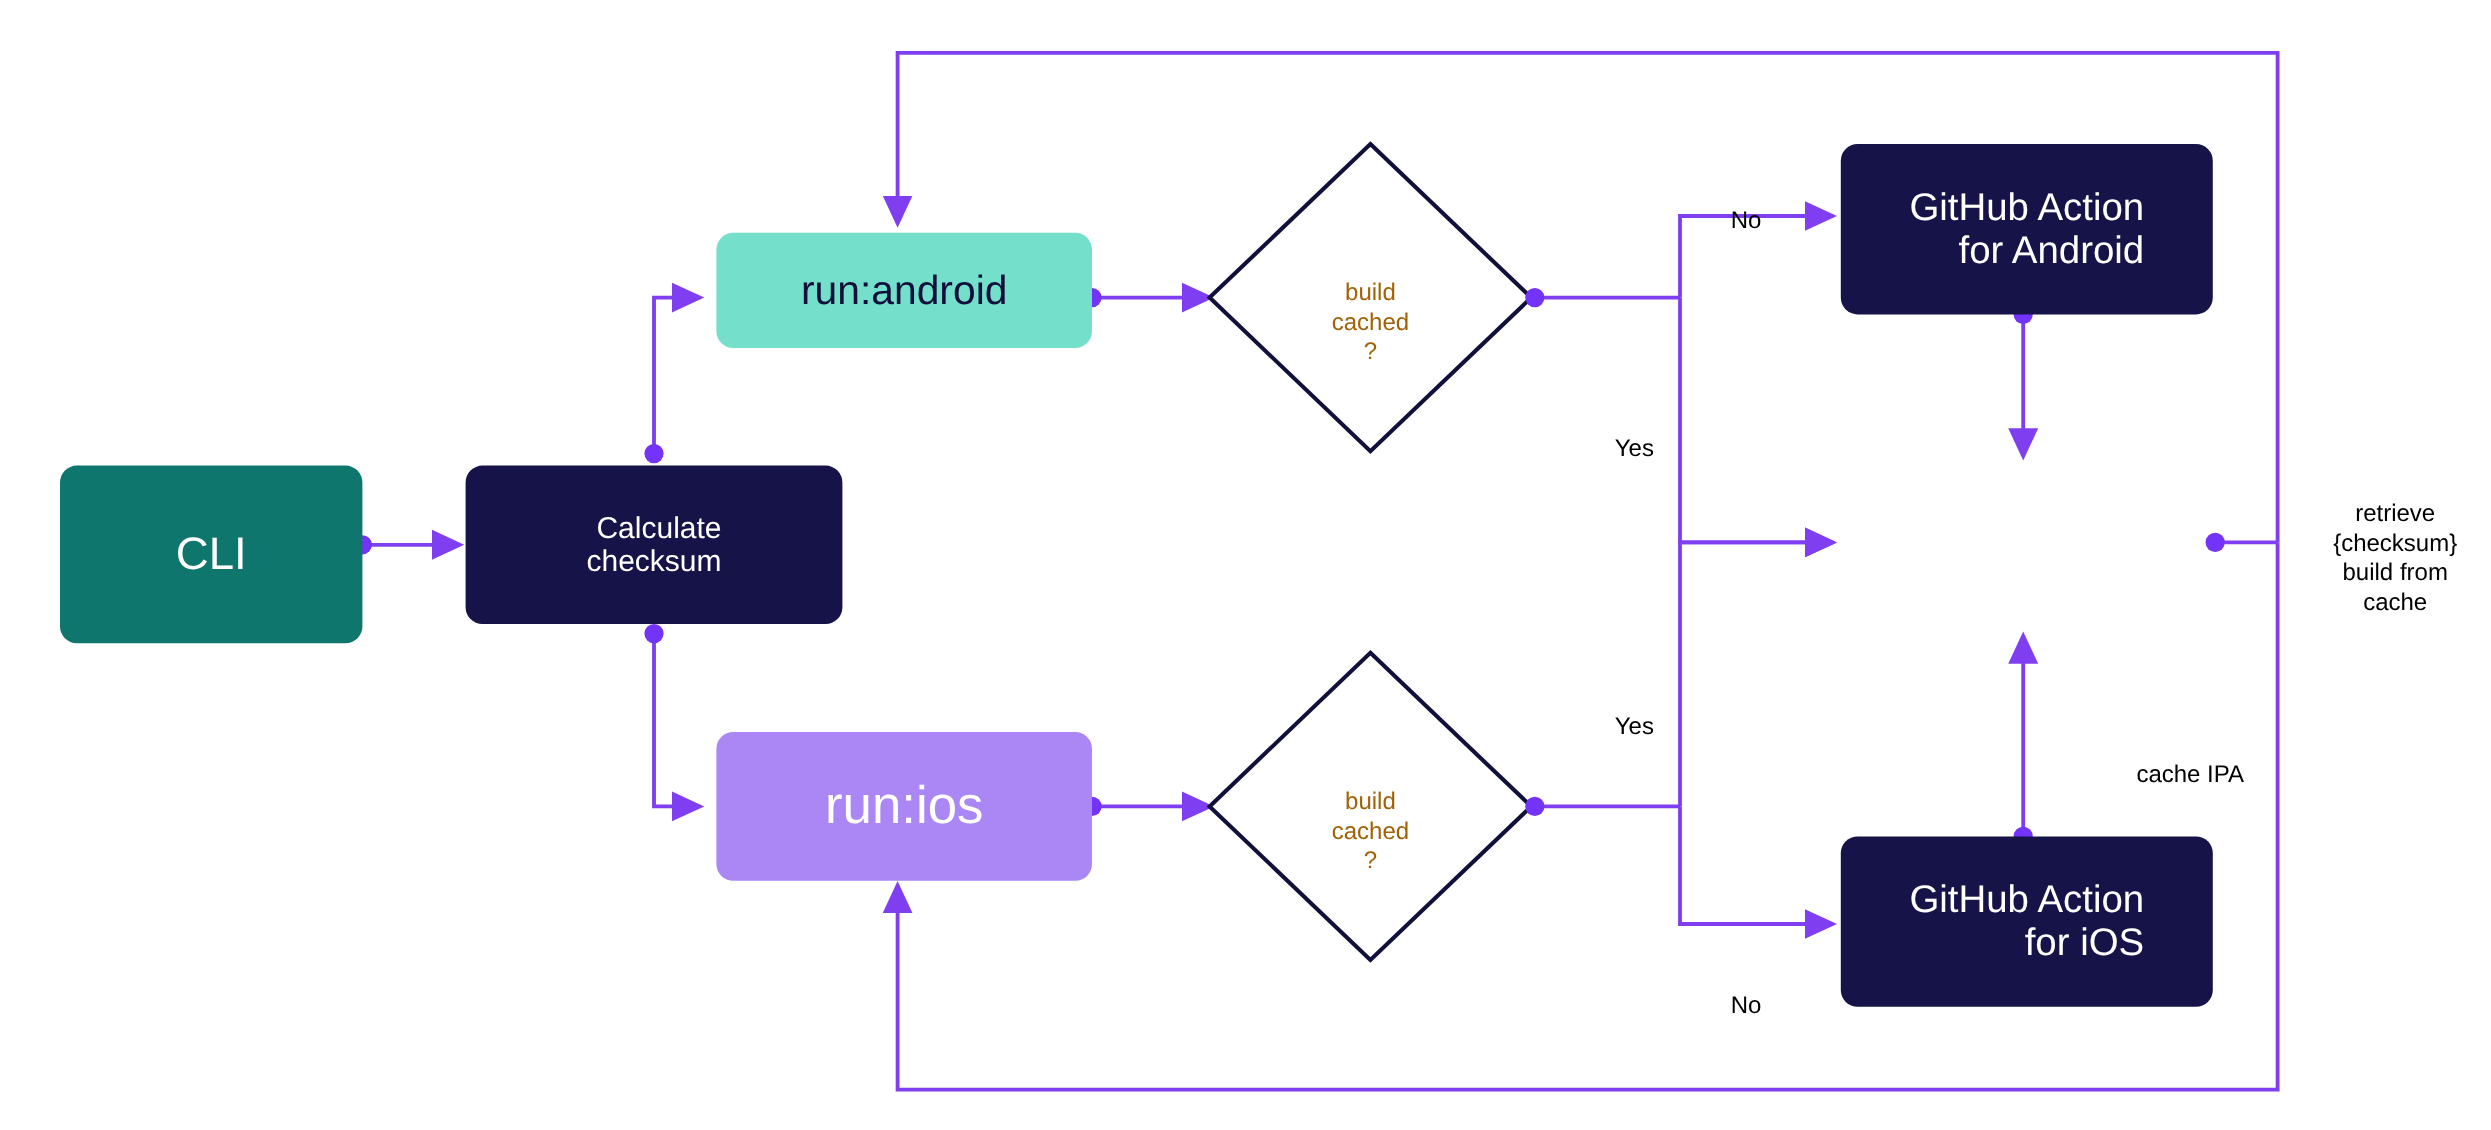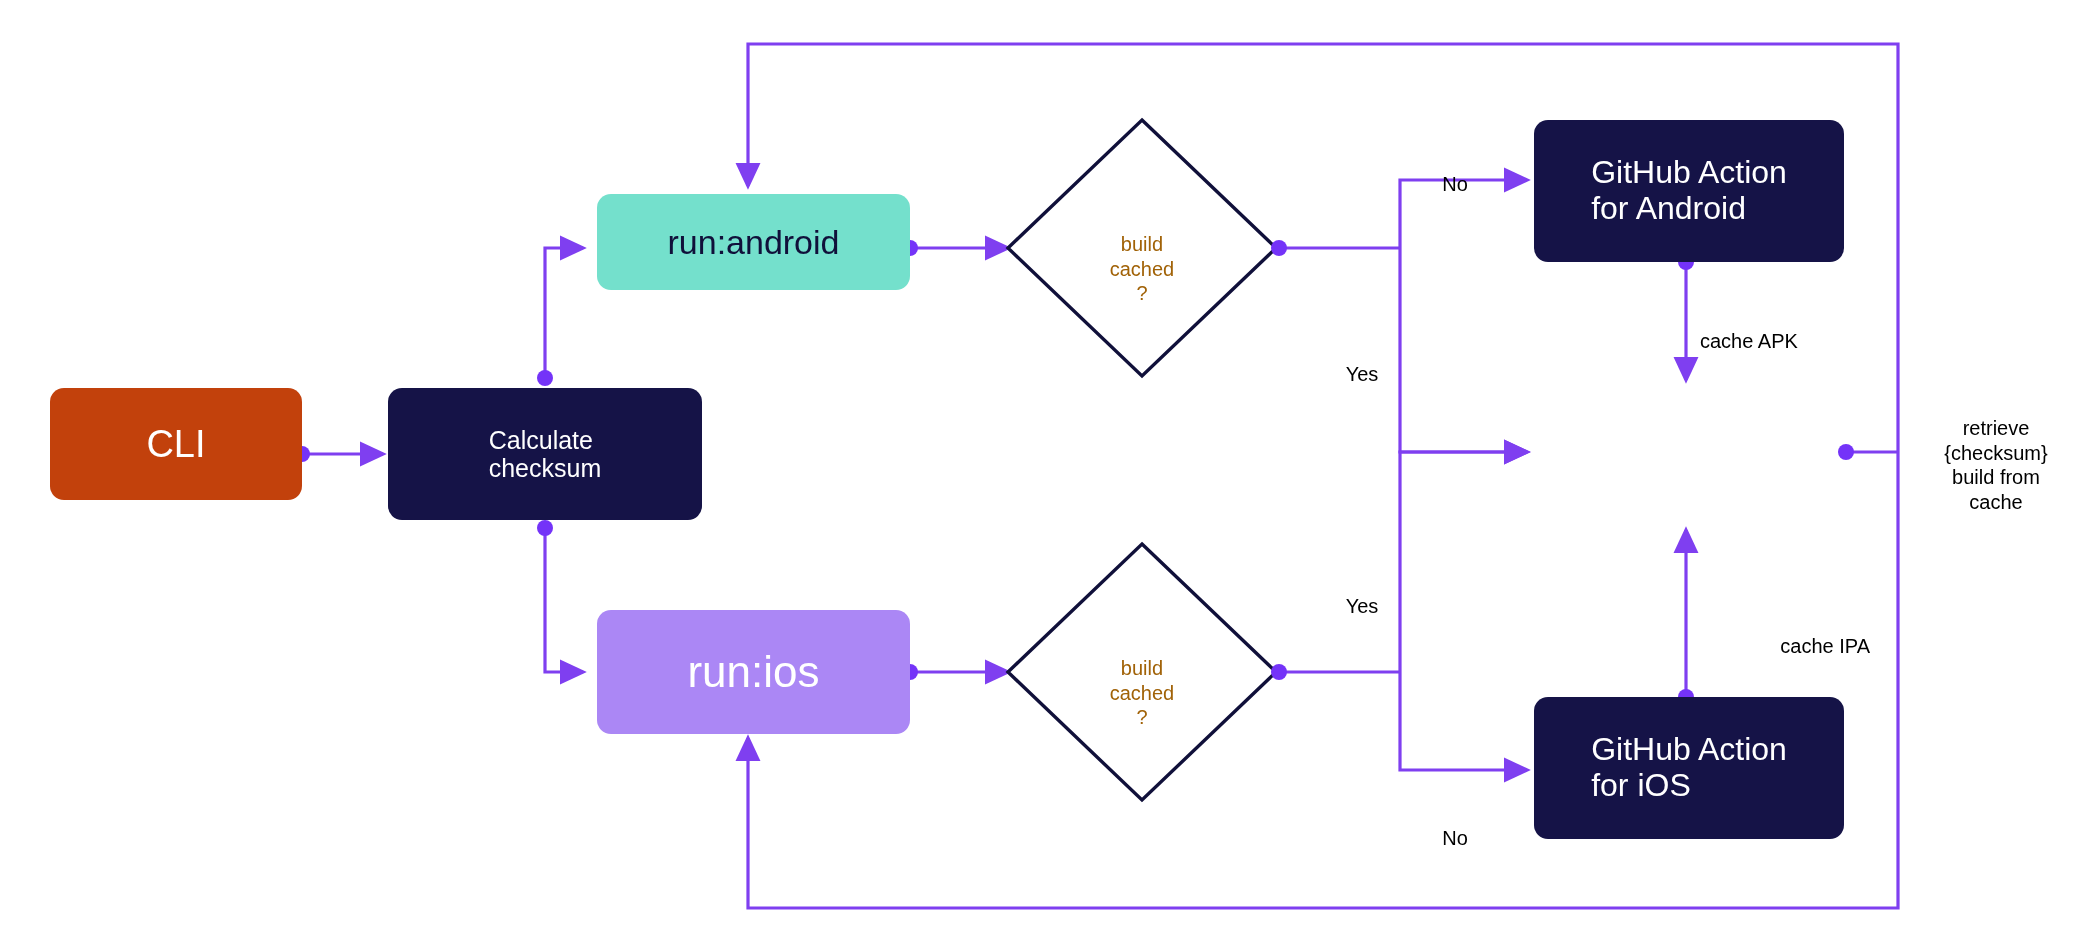--- a/index.html
+++ b/index.html
@@ -23,21 +23,21 @@
     top: 0;
     width: 2076px;
     height: 942px;
     pointer-events: none;
   }
   .node {
     position: absolute;
     display: flex;
     align-items: center;
     justify-content: center;
-    text-align: left;
+    text-align: right;
     border-radius: 14px;
     box-sizing: border-box;
     line-height: 1.12;
   }
   .node-label {
     display: block;
     white-space: pre-line;
   }
   .edge-label {
     position: absolute;
@@ -115,21 +115,21 @@
       <circle cx="910" cy="248" r="8"></circle>
       <circle cx="910" cy="672" r="8"></circle>
       <circle cx="1279" cy="248" r="8"></circle>
       <circle cx="1279" cy="672" r="8"></circle>
       <circle cx="1686" cy="262" r="8"></circle>
       <circle cx="1686" cy="697" r="8"></circle>
       <circle cx="1846" cy="452" r="8"></circle>
     </g>
   </svg>
 
-  <div class="node" style="left:50px; top:388px; width:252px; height:112px; background:#c2410c; color:#ffffff; font-size:38px;">
+  <div class="node" style="left:50px; top:388px; width:252px; height:148px; background:#0f766e; color:#ffffff; font-size:38px;">
     <span class="node-label">CLI</span>
   </div>
 
   <div class="node" style="left:388px; top:388px; width:314px; height:132px; background:#151347; color:#ffffff; font-size:25px;">
     <span class="node-label">Calculate
 checksum</span>
   </div>
 
   <div class="node" style="left:597px; top:194px; width:313px; height:96px; background:#74e0cc; color:#10103a; font-size:34px;">
     <span class="node-label">run:android</span>
@@ -160,23 +160,20 @@
 for iOS</span>
   </div>
 
 
   <div class="edge-label" style="left:1420px; top:148px; width:70px;">
     <span>No</span>
   </div>
   <div class="edge-label" style="left:1330px; top:338px; width:64px;">
     <span>Yes</span>
   </div>
-  <div class="edge-label" style="left:1700px; top:305px; width:170px; text-align:left;">
-    <span>cache APK</span>
-  </div>
   <div class="edge-label" style="left:1330px; top:570px; width:64px;">
     <span>Yes</span>
   </div>
   <div class="edge-label" style="left:1700px; top:610px; width:170px; text-align:right;">
     <span>cache IPA</span>
   </div>
   <div class="edge-label" style="left:1420px; top:802px; width:70px;">
     <span>No</span>
   </div>
   <div class="edge-label" style="left:1916px; top:392px; width:160px;">

